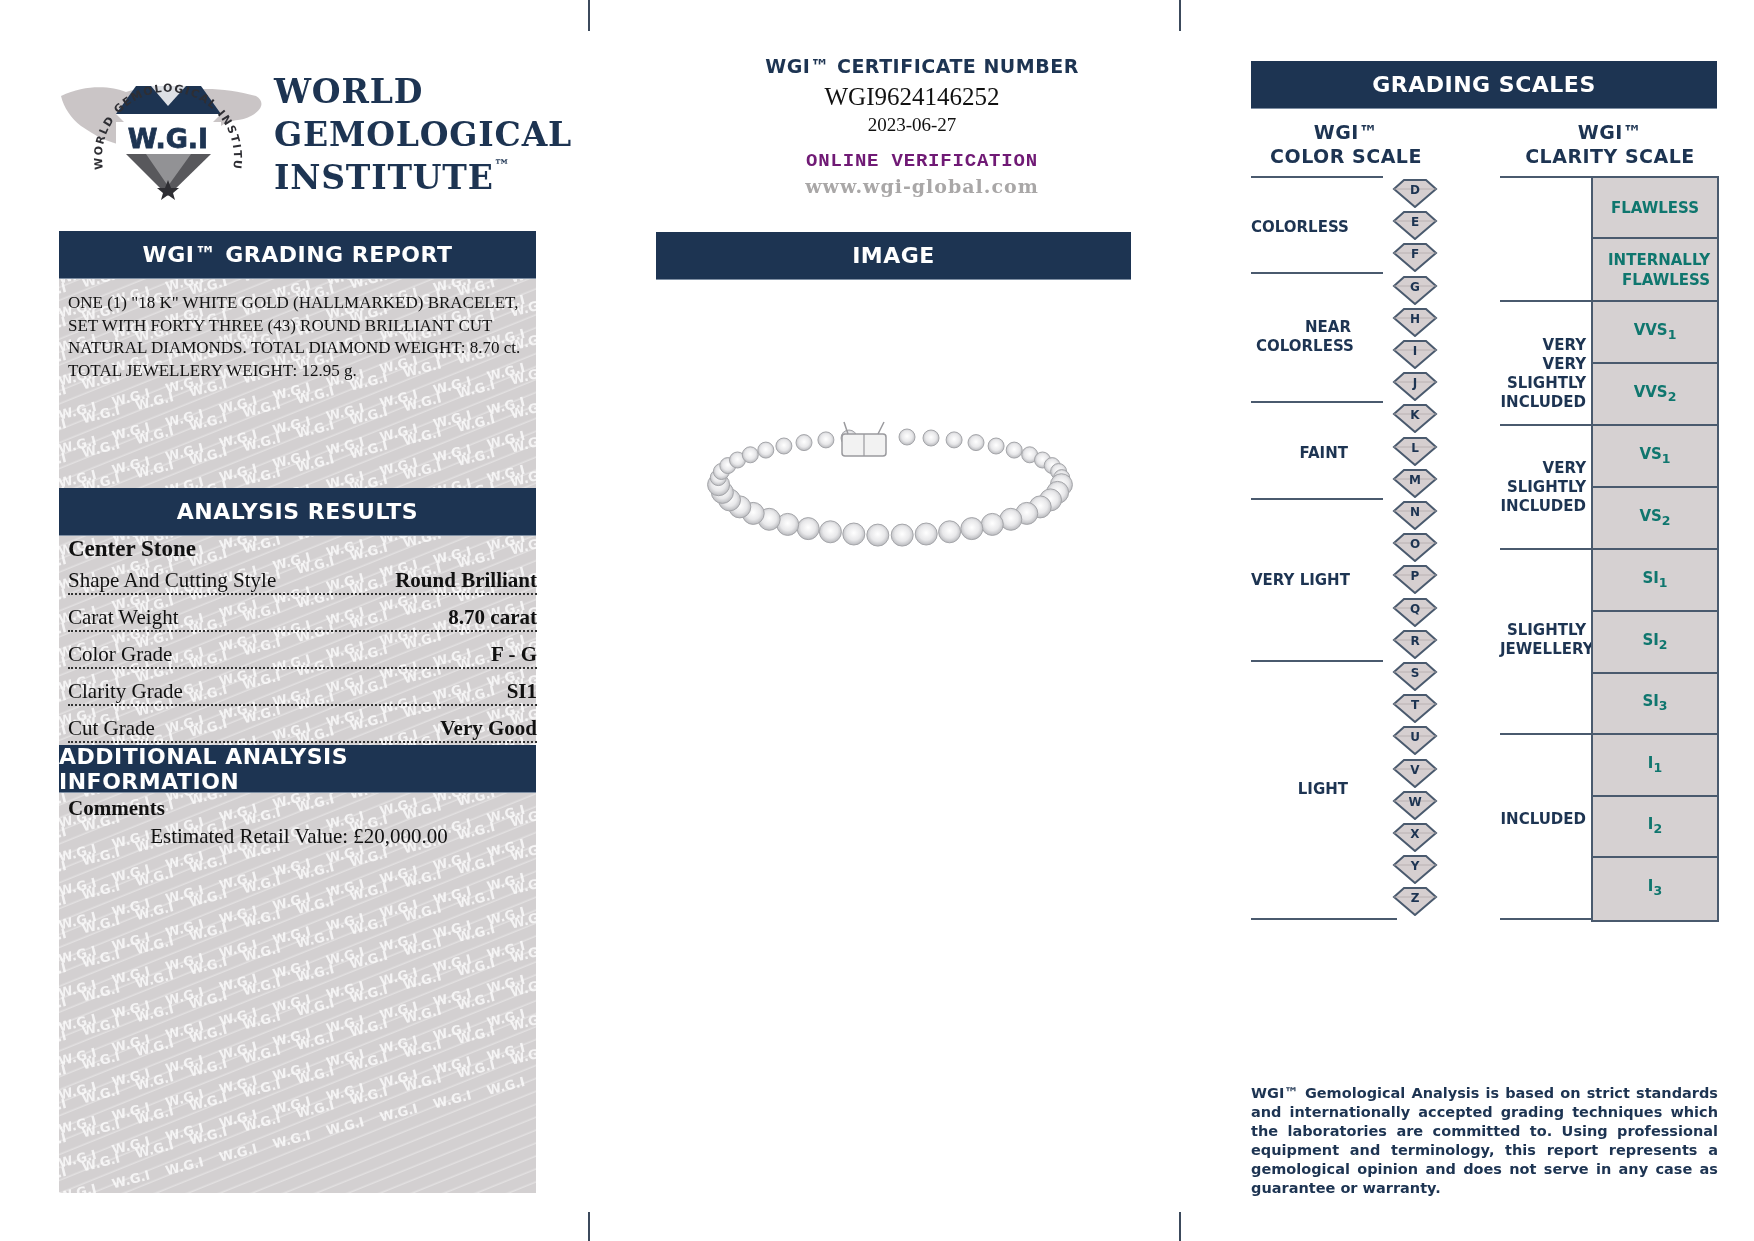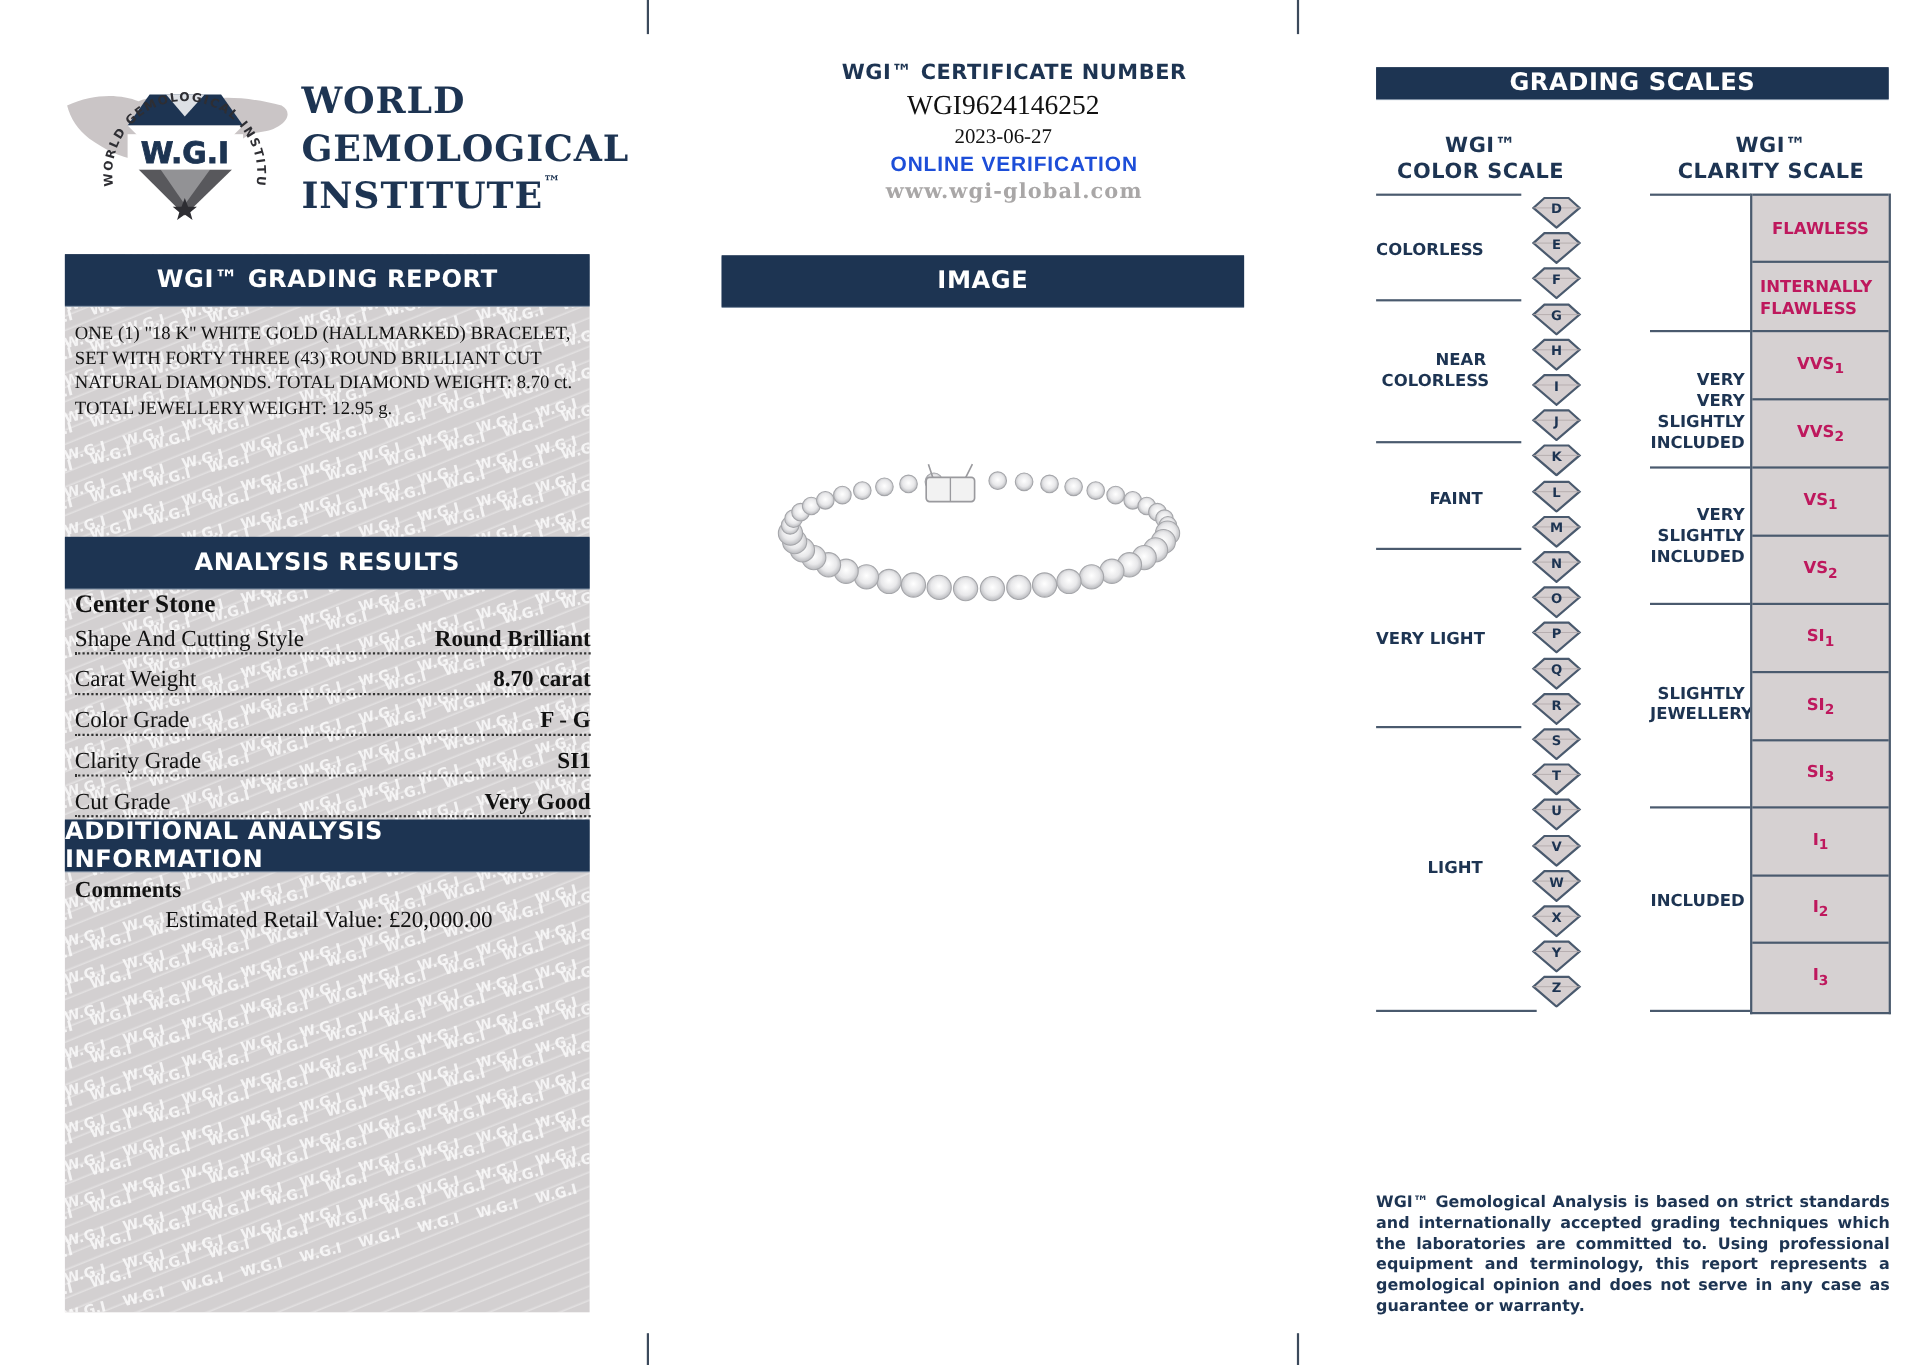--- a/index.html
+++ b/index.html
@@ -16,21 +16,21 @@
   .wm-text { position:absolute; inset:0; overflow:hidden; color:rgba(255,255,255,0.75); font-family:"DejaVu Sans", sans-serif; font-size:13px; font-weight:bold; line-height:22px; white-space:nowrap; pointer-events:none; }
   .wm-text div { transform:rotate(-14deg); transform-origin:left top; margin-left:-60px; word-spacing:12px; }
   .serif { font-family:"Liberation Serif", serif; color:#111; }
   .row { display:flex; justify-content:space-between; align-items:flex-end; border-bottom:2px dotted #333; height:35px; font-size:21px; }
   .row .v { font-weight:bold; }
   .scale-head { font-family:"DejaVu Sans", sans-serif; font-weight:bold; color:#1d3452; text-align:center; font-size:19px; line-height:24px; letter-spacing:0.5px; }
   .grp-label { font-family:"DejaVu Sans", sans-serif; font-weight:bold; font-size:15px; color:#1d3452; text-align:right; line-height:19px; }
   .hline { height:2px; background:#4a5a6e; }
   .gem { position:absolute; width:46px; height:30px; }
   .gem span { position:absolute; left:0; right:0; top:5px; text-align:center; font-family:"DejaVu Sans", sans-serif; font-weight:bold; font-size:12px; color:#1d3452; }
-  .clar-cell { position:absolute; left:0; right:0; display:flex; align-items:center; justify-content:center; text-align:left; font-family:"DejaVu Sans", sans-serif; font-weight:bold; font-size:15px; color:#be185d; border-top:2px solid #4a5a6e; line-height:20px; }
+  .clar-cell { position:absolute; left:0; right:0; display:flex; align-items:center; justify-content:center; text-align:right; font-family:"DejaVu Sans", sans-serif; font-weight:bold; font-size:15px; color:#0f766e; border-top:2px solid #4a5a6e; line-height:20px; }
   .disclaimer { font-family:"DejaVu Sans", sans-serif; font-weight:bold; font-size:14.5px; color:#1d3452; line-height:19px; text-align:justify; }
 </style>
 </head>
 <body>
 
 <div class="abs fold" style="left:588px;top:0;height:31px;"></div>
 <div class="abs fold" style="left:1179px;top:0;height:31px;"></div>
 <div class="abs fold" style="left:588px;top:1212px;height:29px;"></div>
 <div class="abs fold" style="left:1179px;top:1212px;height:29px;"></div>
 
@@ -165,21 +165,21 @@
 </div>
 <div class="abs serif" style="left:68px;top:794px;width:462px;">
   <div style="font-weight:bold;font-size:21px;line-height:28px;">Comments</div>
   <div style="font-size:21px;line-height:28px;text-align:center;">Estimated Retail Value: £20,000.00</div>
 </div>
 
 <div class="abs" style="left:684px;top:52px;width:476px;text-align:center;">
   <div style="font-family:'DejaVu Sans',sans-serif;font-weight:bold;font-size:19px;color:#1d3452;line-height:28px;letter-spacing:0.5px;">WGI™ CERTIFICATE NUMBER</div>
   <div style="font-family:'Liberation Serif',serif;font-size:25px;color:#111;line-height:33px;margin-left:-20px;">WGI9624146252</div>
   <div style="font-family:'Liberation Serif',serif;font-size:19px;color:#111;line-height:24px;margin-left:-20px;">2023-06-27</div>
-  <div style="font-family:Liberation Sans, sans-serif;font-weight:bold;font-size:19px;color:#1d4ed8;line-height:25px;margin-top:0;letter-spacing:0.8px;">ONLINE VERIFICATION</div>
+  <div style="font-family:Liberation Mono, monospace;font-weight:bold;font-size:19px;color:#701a75;line-height:25px;margin-top:12px;letter-spacing:0.8px;">ONLINE VERIFICATION</div>
   <div style="font-family:'DejaVu Serif',serif;font-weight:bold;font-size:19px;color:#a9a7a7;line-height:25px;letter-spacing:1px;">www.wgi-global.com</div>
 </div>
 
 <div class="abs navy bar" style="left:656px;top:232px;width:475px;height:47px;font-size:22px;">
   <span>IMAGE</span>
 </div>
 
 <div class="abs" style="left:698px;top:418px;width:384px;height:148px;">
   <svg width="384" height="148" viewBox="0 0 384 148" id="bracelet-svg">
     <defs>
@@ -234,21 +234,21 @@
         <circle cx="127.9" cy="21.9" r="8" fill="url(#stoneG)" stroke="#a5a6aa" stroke-width="1"></circle>
         <circle cx="151.0" cy="20.0" r="8" fill="url(#stoneG)" stroke="#a5a6aa" stroke-width="1"></circle>
       </g>
 
     <rect x="144" y="16" width="44" height="22" rx="3" fill="#f2f2f2" stroke="#9a9a9e" stroke-width="1.5"></rect>
     <line x1="166" y1="16" x2="166" y2="38" stroke="#9a9a9e" stroke-width="1.2"></line>
     <path d="M150,16 L146,4 M180,16 L186,4" stroke="#9a9a9e" stroke-width="1.5"></path>
   </svg>
 </div>
 
-<div class="abs navy bar" style="left:1251px;top:61px;width:466px;height:29px;font-size:22px;">
+<div class="abs navy bar" style="left:1251px;top:61px;width:466px;height:47px;font-size:22px;">
   <span>GRADING SCALES</span>
 </div>
 
 <div class="abs scale-head" style="left:1251px;top:120px;width:190px;">
   <div>WGI™</div>
   <div>COLOR SCALE</div>
 </div>
 <div class="abs scale-head" style="left:1500px;top:120px;width:220px;">
   <div>WGI™</div>
   <div>CLARITY SCALE</div>

